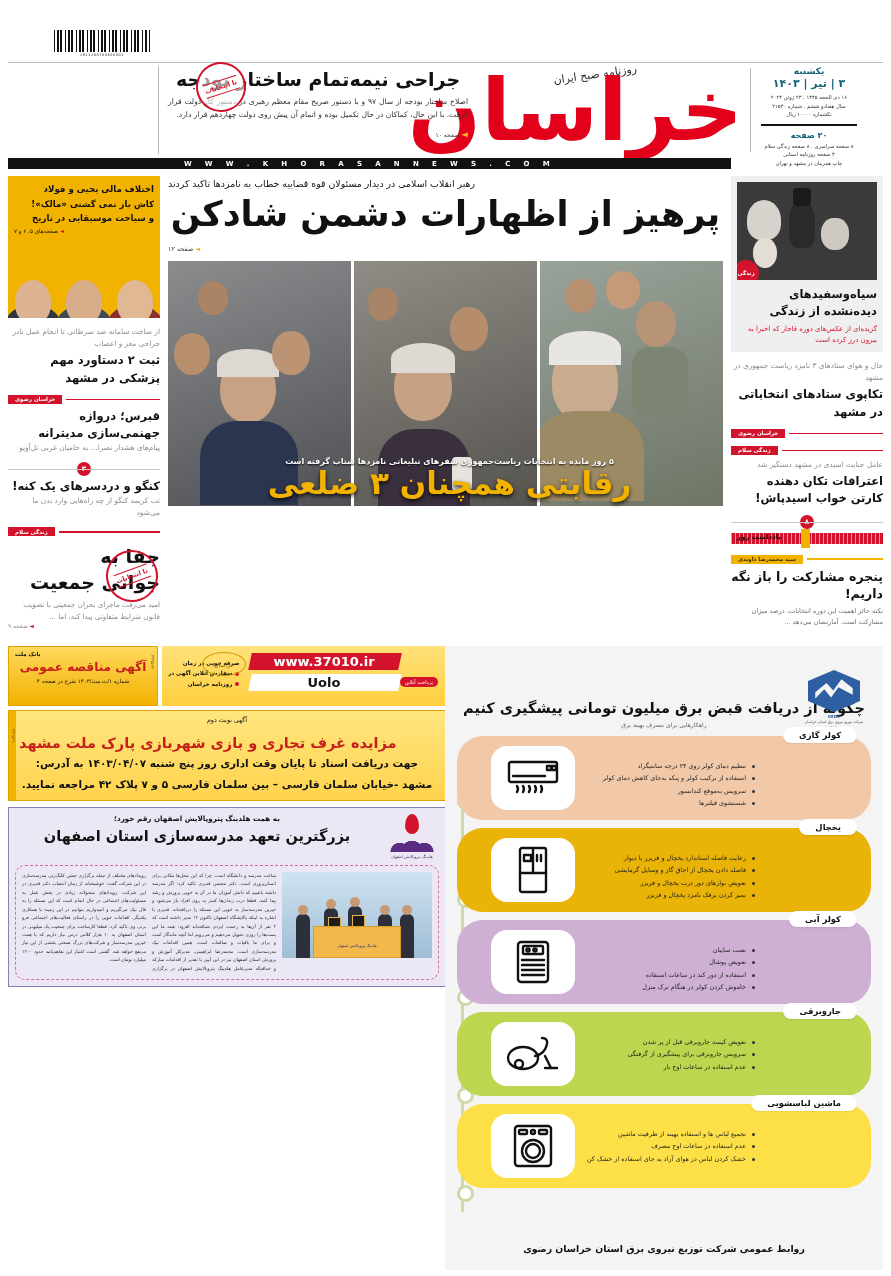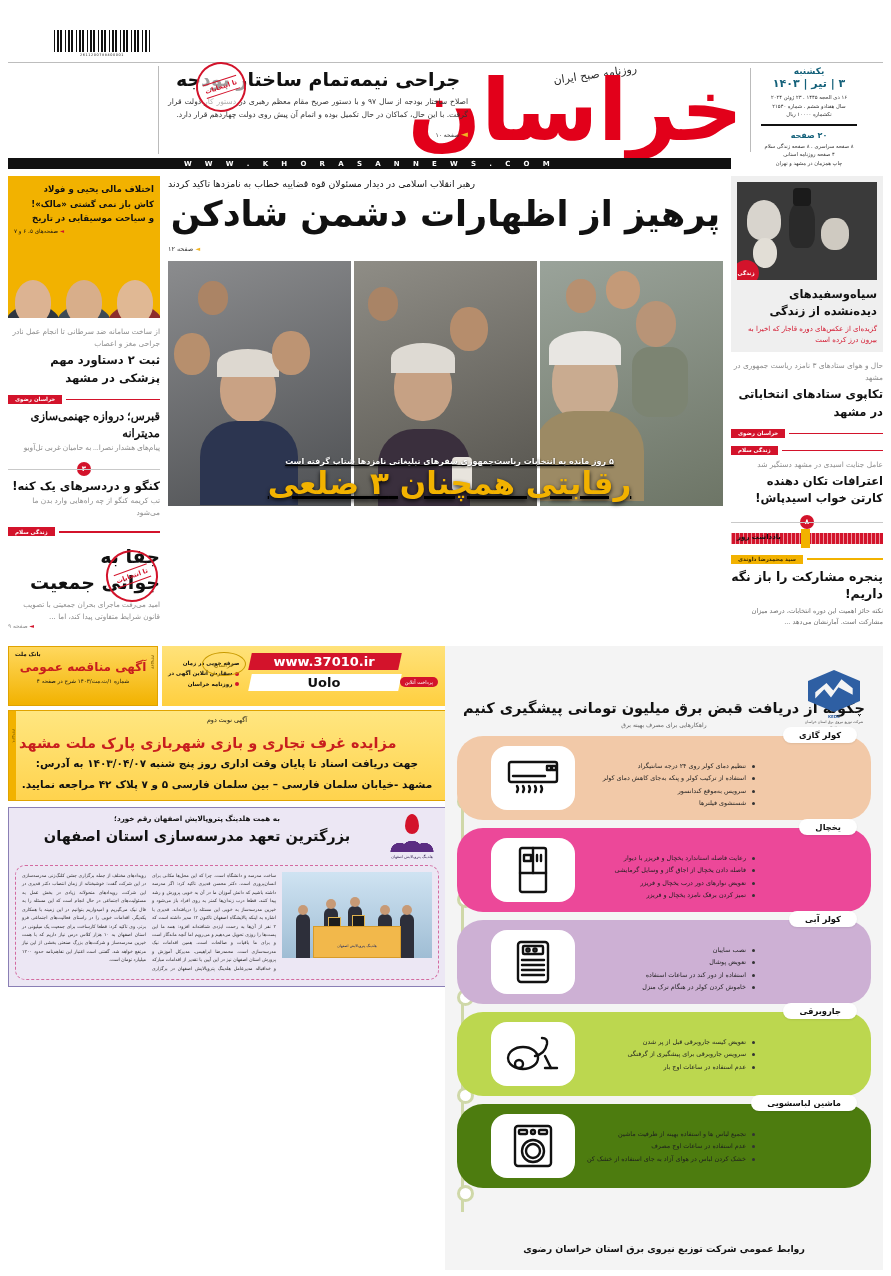--- a/index.html
+++ b/index.html
@@ -113,21 +113,21 @@
   .jafa-wrap p{margin:3px 0 0;font-size:7.2px;line-height:1.7;color:#8d8d8d;}
 
   
   .mid-kicker{font-size:9.4px;color:#111;direction:rtl;text-align:left;line-height:1.6;}
   .mid-headline{font-size:35px;font-weight:bold;color:#111;direction:rtl;text-align:center;
      line-height:1.25;margin-top:2px;letter-spacing:-1px;}
   .photo-row{display:flex;gap:3px;margin-top:8px;height:245px;}
   .photo{flex:1;position:relative;overflow:hidden;background:#8a8f86;}
   .ph-crowd{position:absolute;inset:0;}
   .blob{position:absolute;border-radius:50%;}
-  .caption-wrap{position:absolute;left:8px;right:0;bottom:0;padding:0 20px 4px;box-sizing:border-box;text-decoration:underline;}
+  .caption-wrap{position:absolute;left:8px;right:0;bottom:0;padding:0 20px 4px;box-sizing:border-box;}
   .cap-kick{font-size:8px;color:#fff;font-weight:bold;direction:rtl;text-align:center;
      text-shadow:0 1px 2px rgba(0,0,0,.9);}
   .cap-title{font-size:31px;color:#f2b200;font-weight:bold;direction:rtl;text-align:center;
      line-height:1.15;text-shadow:0 2px 4px rgba(0,0,0,.85);letter-spacing:-1px;}
 
   
   .bottom{position:absolute;left:0;right:0;top:640px;bottom:0;}
   .bt-left{position:absolute;left:0;width:438px;top:0;bottom:0;}
   .bt-right{position:absolute;right:0;width:438px;top:0;bottom:0;background:#ffffff;}
 
@@ -363,21 +363,21 @@
 
         <div class="sb-item">
           <div class="kick">از ساخت سامانه ضد سرطانی تا انجام عمل نادر جراحی مغز و اعصاب</div>
           <div class="ttl">ثبت ۲ دستاورد مهم پزشکی در مشهد</div>
         </div>
 
         <div class="tagline">
           <div class="ln"></div>
           <span class="tag">خراسان رضوی</span>
         </div>
-        <div class="sb-item" style="margin-top:4px;font-family:Liberation Serif, serif;">
+        <div class="sb-item" style="margin-top:4px;">
           <div class="ttl">قبرس؛ دروازه جهنمی‌سازی مدیترانه</div>
           <div class="kick">پیام‌های هشدار نصرا... به حامیان غربی تل‌آویو</div>
         </div>
 
         <div class="numdot">۳</div>
         <div class="hr-thin rule-with-dot"></div>
 
         <div class="sb-item">
           <div class="ttl">کنگو و دردسرهای یک کنه!</div>
           <div class="kick">تب کریمه کنگو از چه راه‌هایی وارد بدن ما می‌شود</div>
@@ -548,21 +548,21 @@
               </svg>
             </div>
             <ul>
               <li>تنظیم دمای کولر روی ۲۴ درجه سانتیگراد</li>
               <li>استفاده از ترکیب کولر و پنکه به‌جای کاهش دمای کولر</li>
               <li>سرویس به‌موقع کندانسور</li>
               <li>شستشوی فیلترها</li>
             </ul>
           </div>
 
-          <div class="sect" style="background:#ec4899;">
+          <div class="sect" style="background:#eab308;">
             <div class="chip">یخچال</div>
             <div class="iconbox">
               <svg width="34" height="50" viewBox="0 0 34 50">
                 <rect class="ic" x="4" y="3" width="26" height="44" rx="2"></rect>
                 <line class="ic" x1="4" y1="28" x2="30" y2="28"></line>
                 <line class="ic" x1="17" y1="3" x2="17" y2="28"></line>
                 <rect class="ic" x="8" y="10" width="7" height="6"></rect>
                 <line class="ic" x1="21" y1="10" x2="21" y2="16"></line>
                 <line class="ic" x1="25" y1="10" x2="25" y2="16"></line>
               </svg>
@@ -605,21 +605,21 @@
                 <line class="ic" x1="40" y1="34" x2="52" y2="34"></line>
               </svg>
             </div>
             <ul>
               <li>تعویض کیسه جاروبرقی قبل از پر شدن</li>
               <li>سرویس جاروبرقی برای پیشگیری از گرفتگی</li>
               <li>عدم استفاده در ساعات اوج بار</li>
             </ul>
           </div>
 
-          <div class="sect" style="background:#4d7c0f;">
+          <div class="sect" style="background:#fde047;">
             <div class="chip">ماشین لباسشویی</div>
             <div class="iconbox">
               <svg width="44" height="46" viewBox="0 0 44 46">
                 <rect class="ic" x="4" y="3" width="36" height="40" rx="3"></rect>
                 <rect class="ic" x="8" y="7" width="8" height="4" rx="1"></rect>
                 <circle class="ic" cx="22" cy="9" r="2"></circle>
                 <rect class="ic" x="28" y="7" width="8" height="4" rx="1"></rect>
                 <circle class="ic" cx="22" cy="28" r="11"></circle>
                 <circle class="ic" cx="22" cy="28" r="7"></circle>
               </svg>

